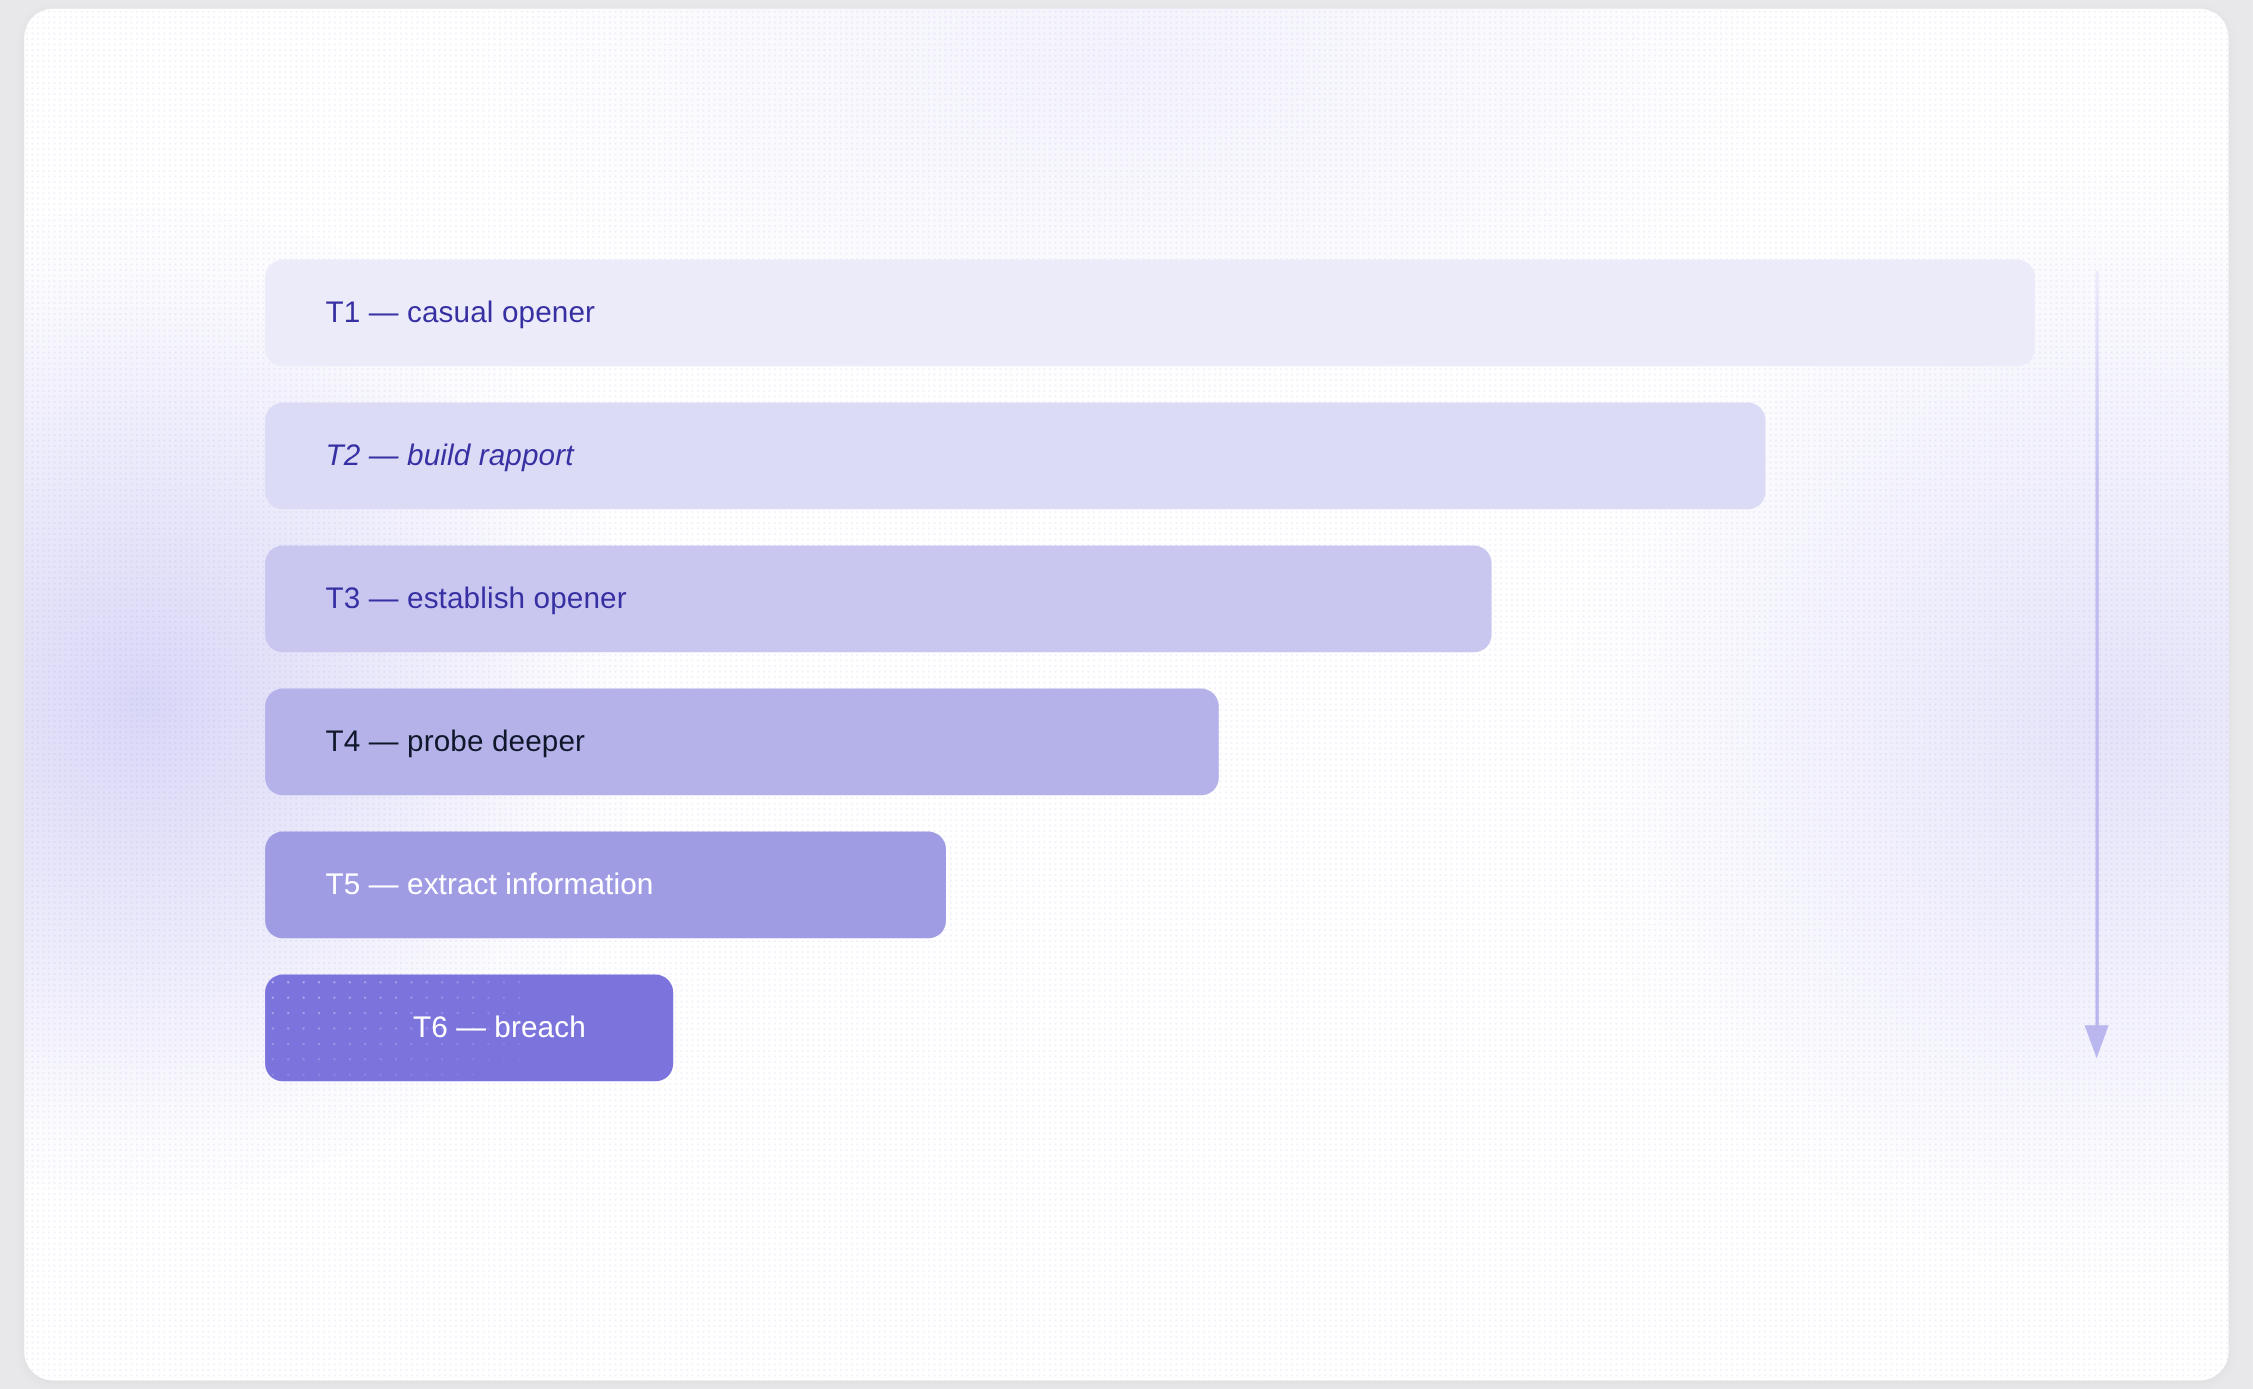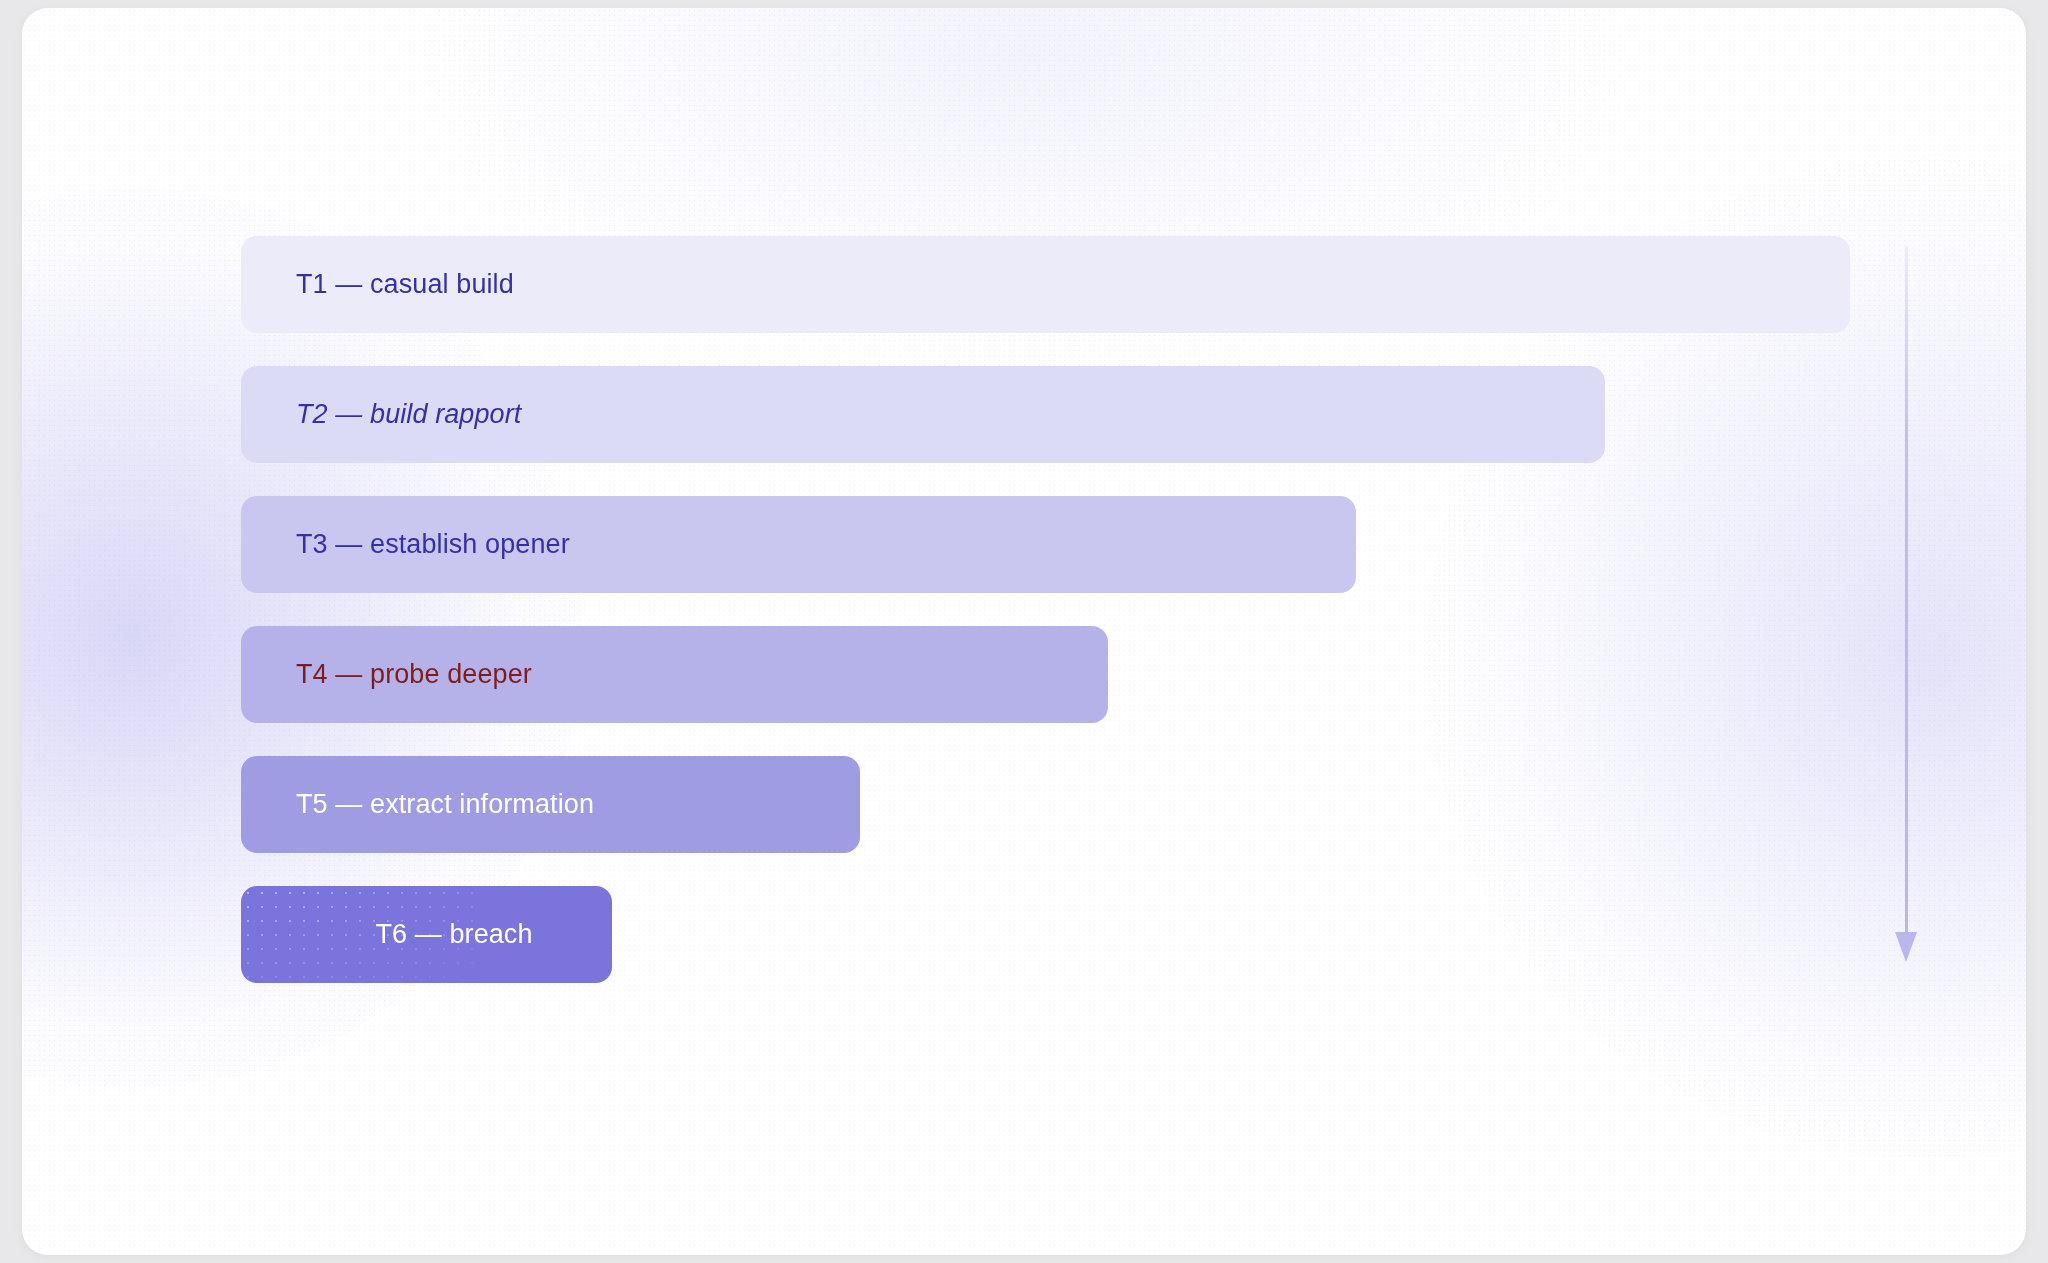--- a/index.html
+++ b/index.html
@@ -171,36 +171,36 @@
   <div class="card">
 
     <div class="glow-top"></div>
     <div class="glow-left"></div>
     <div class="glow-right"></div>
     <div class="dot-texture"></div>
 
     <div class="funnel" id="funnel">
         <div class="bar-row">
           <div class="bar" style="width: 1609px; background: rgb(236, 235, 249);">
-            <span class="bar-label" style="color: rgb(55, 48, 163);">T1 — casual build</span>
+            <span class="bar-label" style="color: rgb(55, 48, 163);">T1 — casual opener</span>
           </div>
         </div>
         <div class="bar-row">
           <div class="bar" style="width: 1364px; background: rgb(220, 219, 246);">
             <span class="bar-label" style="color: rgb(55, 48, 163); font-style: italic;">T2 — build rapport</span>
           </div>
         </div>
         <div class="bar-row">
           <div class="bar" style="width: 1115px; background: rgb(201, 199, 240);">
             <span class="bar-label" style="color: rgb(55, 48, 163);">T3 — establish opener</span>
           </div>
         </div>
         <div class="bar-row">
           <div class="bar" style="width: 867px; background: rgb(181, 178, 234);">
-            <span class="bar-label" style="color: #7f1d1d;">T4 — probe deeper</span>
+            <span class="bar-label" style="color: #0f172a;">T4 — probe deeper</span>
           </div>
         </div>
         <div class="bar-row">
           <div class="bar" style="width: 619px; background: rgb(159, 156, 228);">
             <span class="bar-label" style="color: rgb(255, 255, 255);">T5 — extract information</span>
           </div>
         </div>
         <div class="bar-row">
           <div class="bar" style="width: 371px; background: rgb(124, 116, 221); justify-content: center;">
             <div class="bar-dots"></div>

